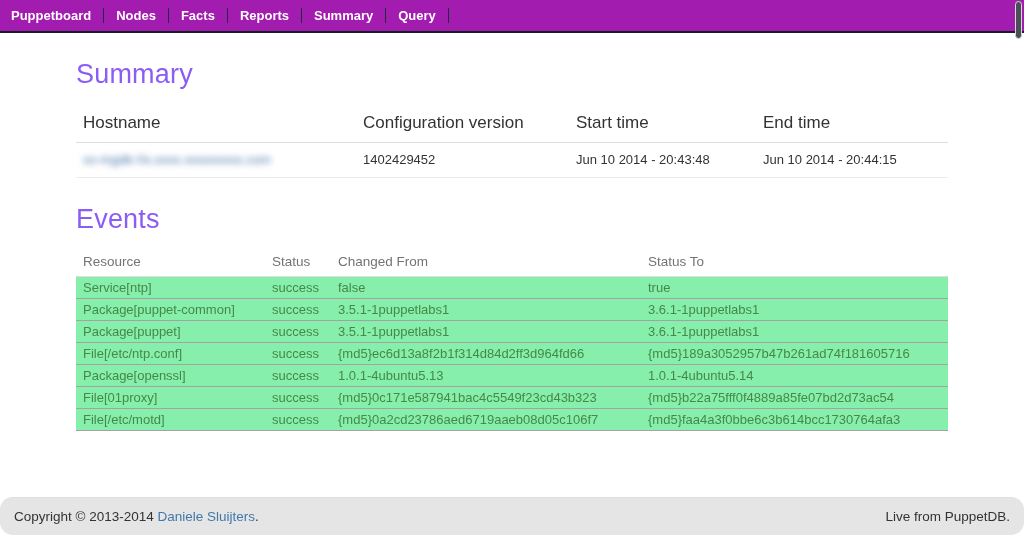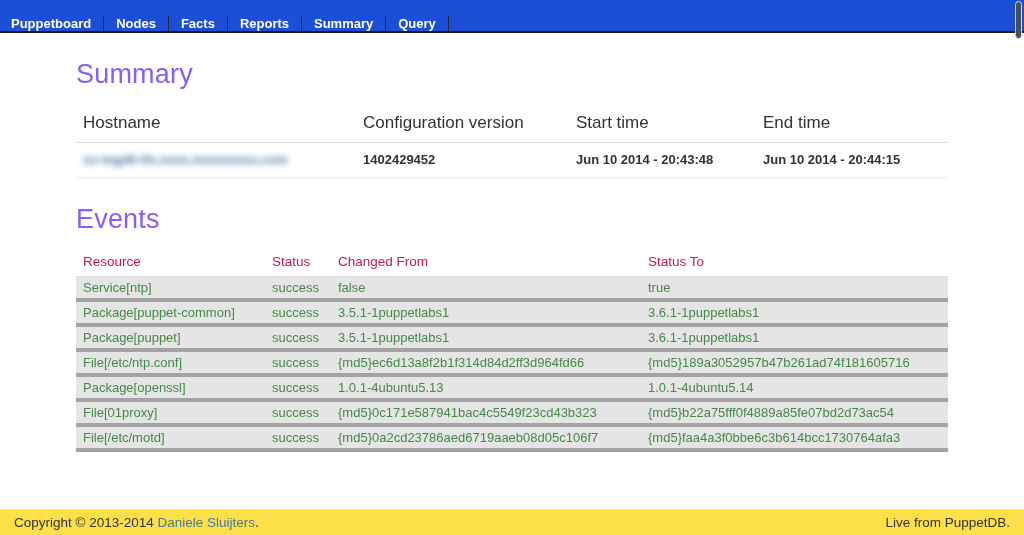--- a/index.html
+++ b/index.html
@@ -10,24 +10,24 @@
     color: #333;
     position: relative;
     overflow: hidden;
     display: flex;
     flex-direction: column;
   }
 
   
   .navbar {
     height: 33px;
-    background: #1d4ed8;
+    background: #a21caf;
     border-bottom: 2px solid #141e29;
     display: flex;
-    align-items: flex-end;
+    align-items: center;
     flex-shrink: 0;
   }
   .nav-item {
     display: flex;
     align-items: center;
     padding: 0 12px;
     color: #ffffff;
     font-size: 13px;
     font-weight: 600;
     border-right: 1px solid #1e2b3a;
@@ -58,61 +58,61 @@
     font-weight: 400;
     color: #333;
     padding: 9px 8px 9px 7px;
     border-bottom: 1px solid #dddddd;
     font-size: 17px;
   }
   .summary-table td {
     padding: 9px 8px 10px 7px;
     border-bottom: 1px solid #ebebeb;
     color: #333;
-    font-weight: bold;
   }
   .hostname-link {
     color: #4a77a8;
     text-decoration: none;
     filter: blur(3px);
     cursor: pointer;
   }
 
   
   .events-table { margin-bottom: 20px; }
   .events-table th {
     text-align: left;
     font-weight: 400;
-    color: #be185d;
+    color: #737373;
     padding: 5px 8px 7px 7px;
     border-bottom: 1px solid #dddddd;
     font-size: 13.5px;
   }
   .events-table td {
     padding: 3px 8px 3px 7px;
-    background: #e5e5e5;
-    border-bottom: 4px solid #a3a3a3;
+    background: #86efac;
+    border-bottom: 1px solid #a3a3a3;
     color: #468847;
     line-height: 15px;
     overflow: hidden;
     white-space: nowrap;
   }
 
   
   .footer {
     flex-shrink: 0;
-    height: 26px;
-    background: #fde047;
+    height: 38px;
+    background: #e5e5e5;
     border-top: 1px solid #e0e0e0;
     display: flex;
     align-items: center;
     justify-content: space-between;
     padding: 0 14px;
     font-size: 13.5px;
     color: #333;
+    border-radius: 13px;
   }
   .footer a {
     color: #4179ab;
     text-decoration: none;
     cursor: pointer;
   }
 
   
   .scrollbar-thumb {
     position: absolute;

